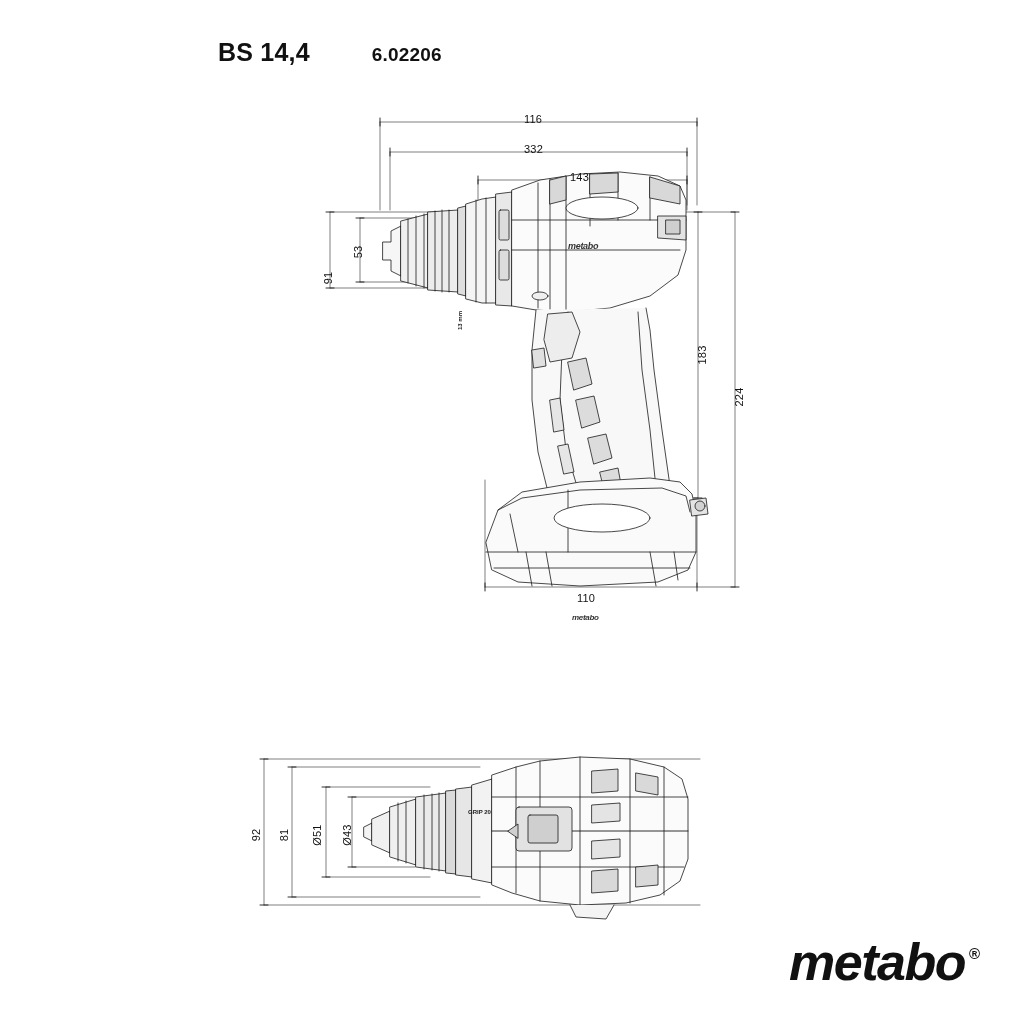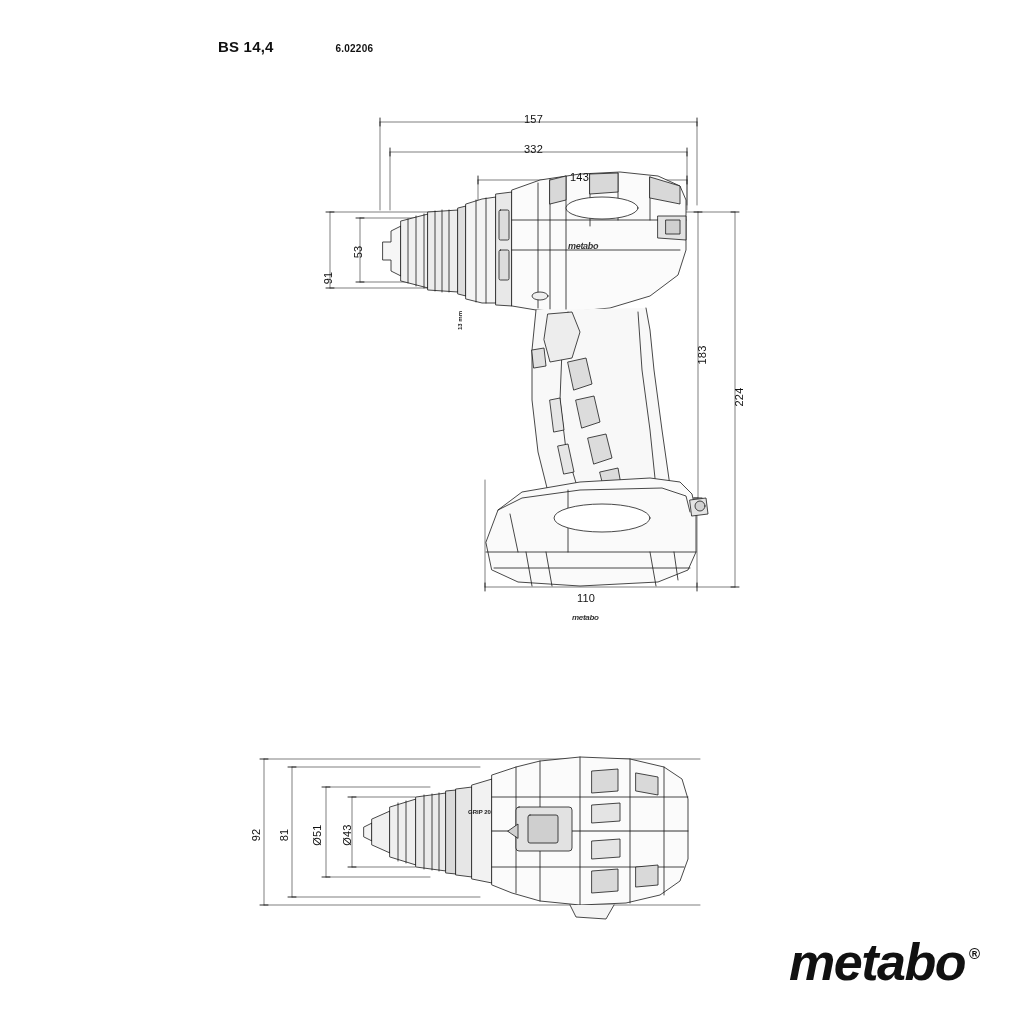--- a/index.html
+++ b/index.html
@@ -23,27 +23,27 @@
   
   .title-row {
     position: absolute;
     top: 38px;
     left: 218px;
     display: flex;
     align-items: baseline;
     gap: 62px;
   }
   .model-name {
-    font-size: 15px;
+    font-size: 25px;
     font-weight: bold;
     letter-spacing: 0.2px;
     color: #111;
   }
   .article-no {
-    font-size: 10px;
+    font-size: 19px;
     font-weight: bold;
     color: #111;
     letter-spacing: 0.2px;
   }
   
   .view {
     position: absolute;
   }
   .view svg {
     display: block;
@@ -218,21 +218,21 @@
 
         <path d="M440 400 L456 398 L458 414 L442 416 Z" fill="#e4e4e4"></path>
         <circle cx="450" cy="406" r="5" fill="#d2d2d2"></circle>
       </g>
     </svg>
     <div class="small-logo" style="position:absolute; left:318px; top:141px;">metabo</div>
     <div class="small-logo" style="position:absolute; left:322px; top:513px; font-size:8px;">metabo</div>
     <div style="position:absolute; left:207px; top:230px; font-size:6px; font-weight:bold; transform:rotate(-90deg); transform-origin:0 0;">13 mm</div>
   </div>
 
-  <div class="dim-label" style="left:524px; top:113px;">157</div>
+  <div class="dim-label" style="left:524px; top:113px;">116</div>
   <div class="dim-label" style="left:524px; top:143px;">332</div>
   <div class="dim-label" style="left:570px; top:171px;">143</div>
   <div class="dim-label vert" style="left:322px; top:272px;">91</div>
   <div class="dim-label vert" style="left:352px; top:246px;">53</div>
   <div class="dim-label vert" style="left:693px; top:349px;">183</div>
   <div class="dim-label vert" style="left:730px; top:391px;">224</div>
   <div class="dim-label" style="left:577px; top:592px;">110</div>
 
   <div class="view" id="top-view">
     <svg width="500" height="190" viewBox="0 0 500 190" fill="none" xmlns="http://www.w3.org/2000/svg">

